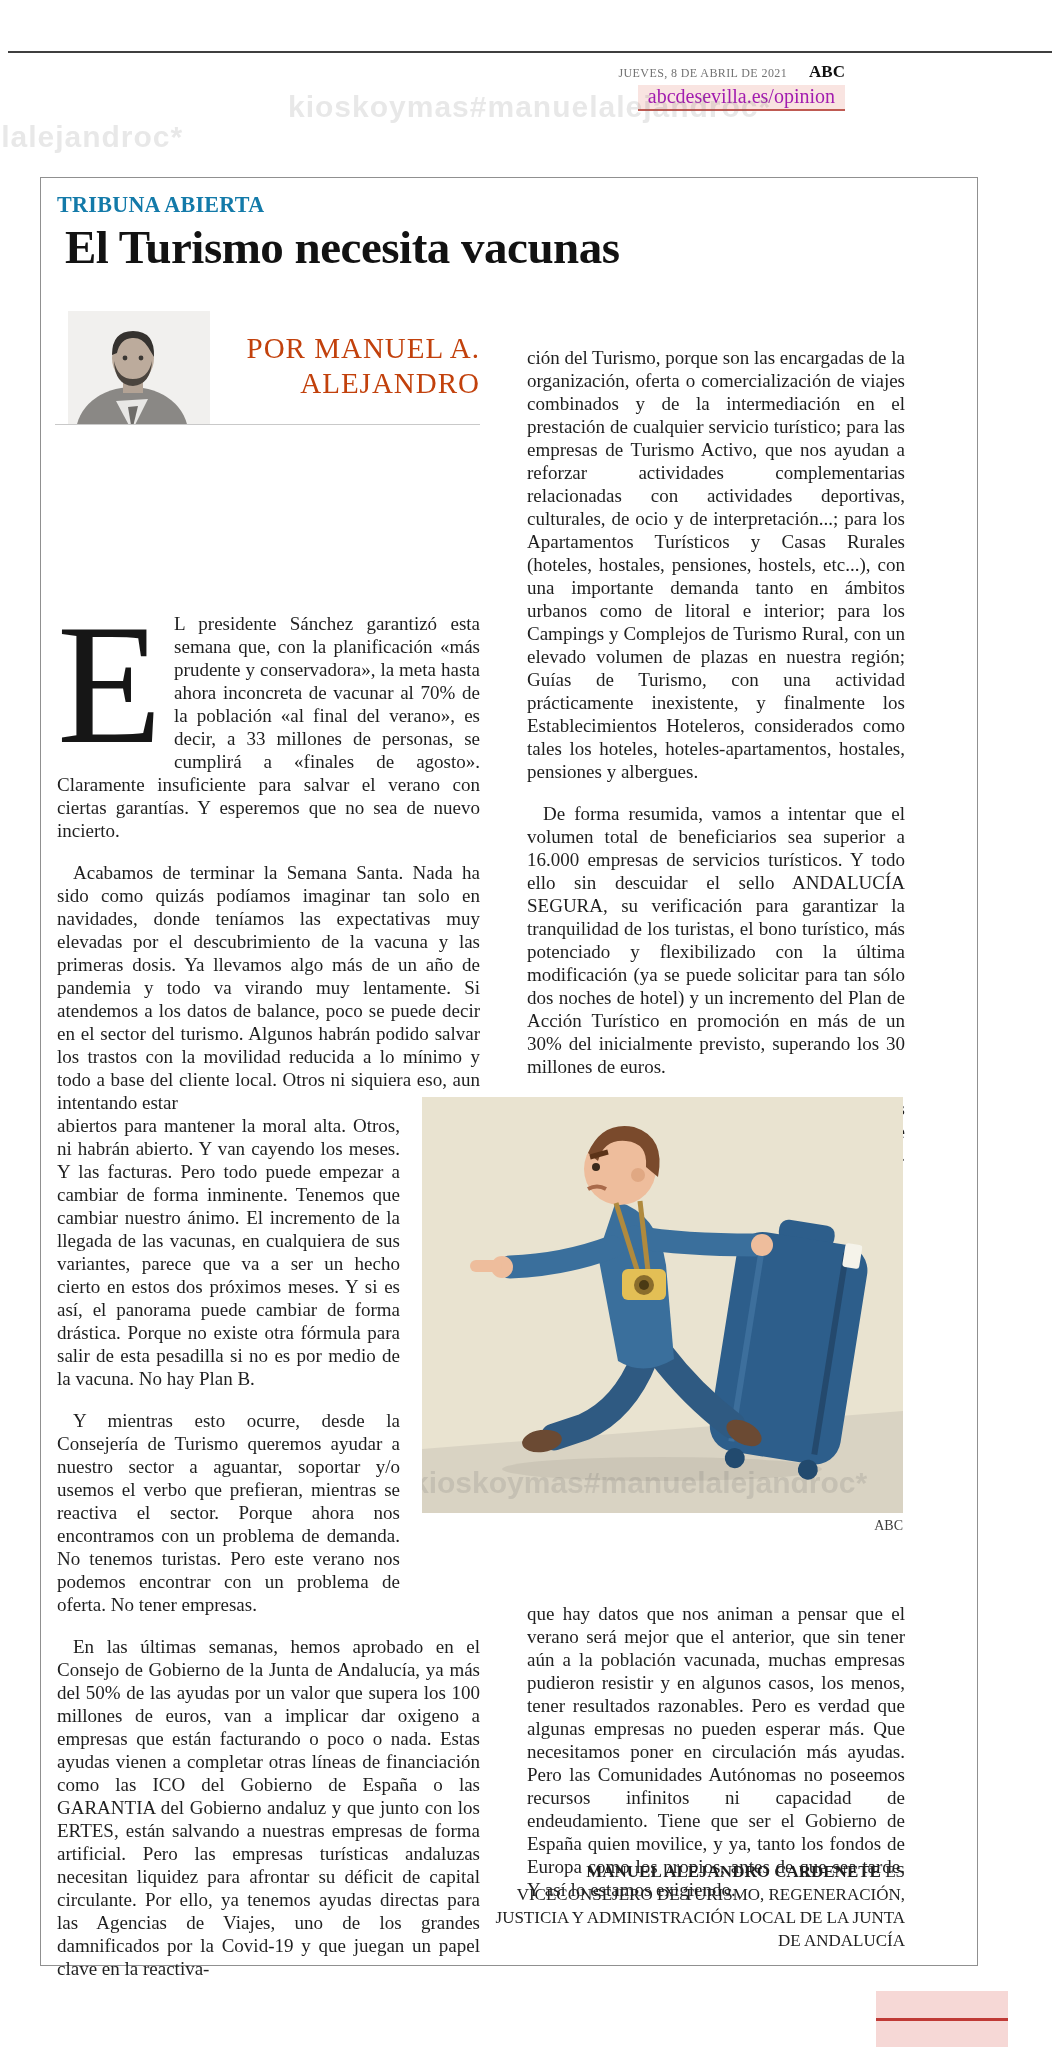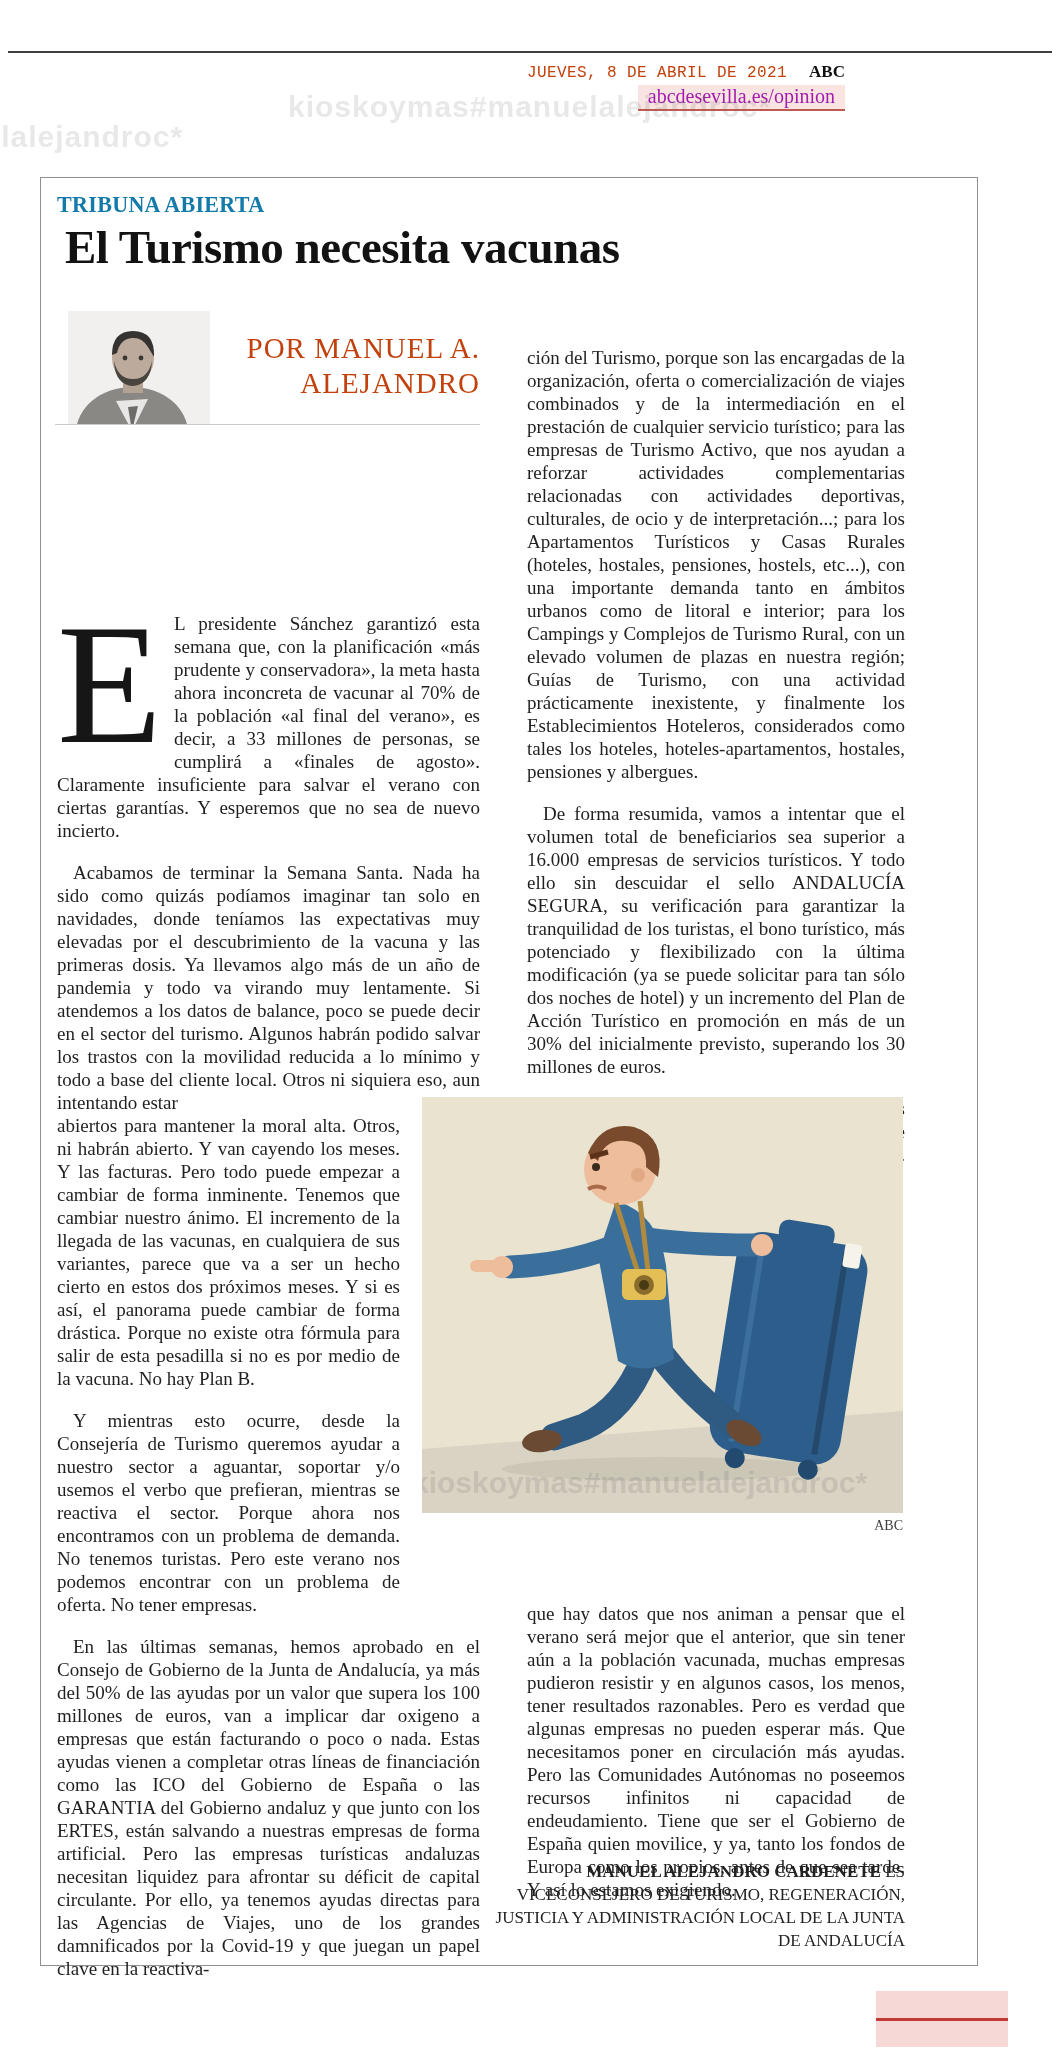--- a/index.html
+++ b/index.html
@@ -3,21 +3,21 @@
 <meta charset="utf-8">
 <style>
   html,body{margin:0;padding:0;background:#ffffff;}
   #page{position:relative;width:1061px;height:2048px;background:#ffffff;overflow:hidden;
         font-family:"Liberation Serif",serif;color:#1f1f1f;}
   .abs{position:absolute;}
 
   
   #top-rule{left:8px;top:51px;width:1044px;height:2px;background:#3f3f3f;}
   #header-block{top:62px;right:216px;text-align:right;white-space:nowrap;}
-  #header-date{font-size:16px;letter-spacing:.4px;color:#c2410c;font-family:Liberation Mono, monospace;}
+  #header-date{font-size:12px;letter-spacing:.4px;color:#737373;}
   #header-brand{font-size:17px;font-weight:bold;color:#111;margin-left:22px;}
   #header-link-row{margin-top:3px;}
   #header-link{display:inline-block;font-size:20px;color:#a21caf;background:#f9e4e1;
                border-bottom:2px solid #bf5a52;padding:0 10px 1px 10px;text-decoration:none;}
 
   
   .watermark{font-family:"Liberation Sans",sans-serif;font-weight:bold;font-size:30px;
              color:rgba(110,110,110,0.16);letter-spacing:1px;white-space:nowrap;pointer-events:none;}
   #wm-top{left:288px;top:90px;}
   #wm-top2{left:-300px;top:120px;}

